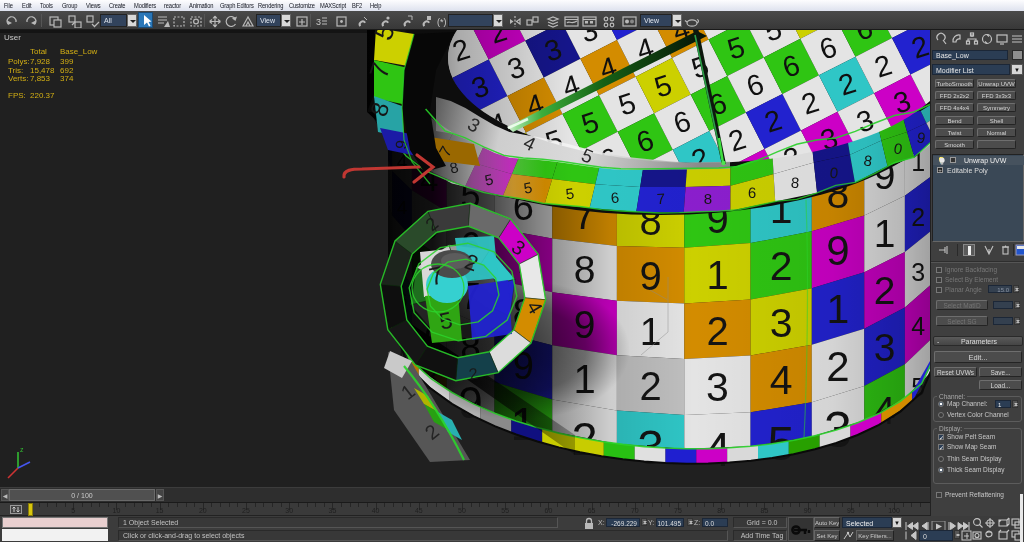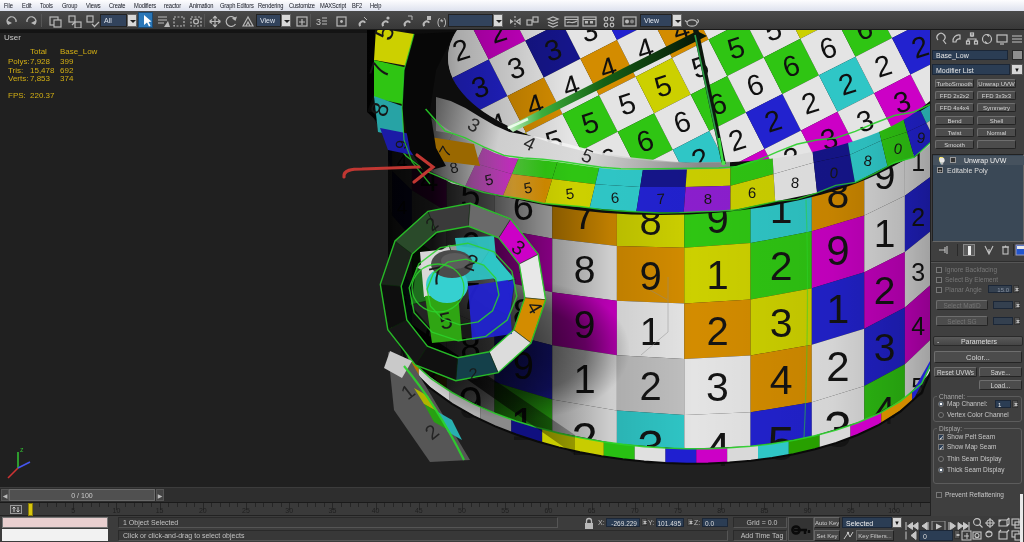--- a/index.html
+++ b/index.html
@@ -806,21 +806,21 @@
     <div class="pbtn dimtext" style="left:5px;top:270px;width:52px;height:10px;font-size:6.5px;line-height:10px">Select MatID</div>
     <div class="bfield dim" style="left:62px;top:271px;width:20px;height:8px"></div>
     <div class="spin" style="left:83px;top:271px"></div>
     <div class="pbtn dimtext" style="left:5px;top:286px;width:52px;height:10px;font-size:6.5px;line-height:10px">Select SG</div>
     <div class="bfield dim" style="left:62px;top:287px;width:20px;height:8px"></div>
     <div class="spin" style="left:83px;top:287px"></div>
     <div class="roll" style="left:2px;top:306px;width:90px;height:10px">
       <span style="position:absolute;left:3px">-</span>
       <span style="position:absolute;left:0;width:90px;text-align:center">Parameters</span>
     </div>
-    <div class="pbtn" style="left:3px;top:321px;width:88px;height:12px;font-size:7.5px;line-height:12px">Color...</div>
+    <div class="pbtn" style="left:3px;top:321px;width:88px;height:12px;font-size:7.5px;line-height:12px">Edit...</div>
     <div class="pbtn" style="left:3px;top:337px;width:43px;height:10px;font-size:6.5px;line-height:10px">Reset UVWs</div>
     <div class="pbtn" style="left:48px;top:337px;width:43px;height:10px;font-size:6.5px;line-height:10px">Save...</div>
     <div class="pbtn" style="left:48px;top:350px;width:43px;height:10px;font-size:6.5px;line-height:10px">Load...</div>
     <div class="grp" style="left:2px;top:366px;width:89px;height:26px"></div>
     <div class="grplab" style="left:6px;top:363px">Channel:</div>
     <div style="position:absolute;left:7px;top:370px;font-size:6.5px;color:#c8c8c8;height:8px;line-height:8px"><span class="rad radon"></span><span style="margin-left:3px">Map Channel:</span></div>
     <div class="bfield" style="left:64px;top:369.5px;width:16px;height:8px;font-size:6px;line-height:8px;color:#eee;padding-left:2px">1</div>
     <div class="spin" style="left:81px;top:369.5px"></div>
     <div style="position:absolute;left:7px;top:381px;font-size:6.5px;color:#c8c8c8;height:8px;line-height:8px"><span class="rad"></span><span style="margin-left:3px">Vertex Color Channel</span></div>
     <div class="grp" style="left:2px;top:398px;width:89px;height:56px"></div>

